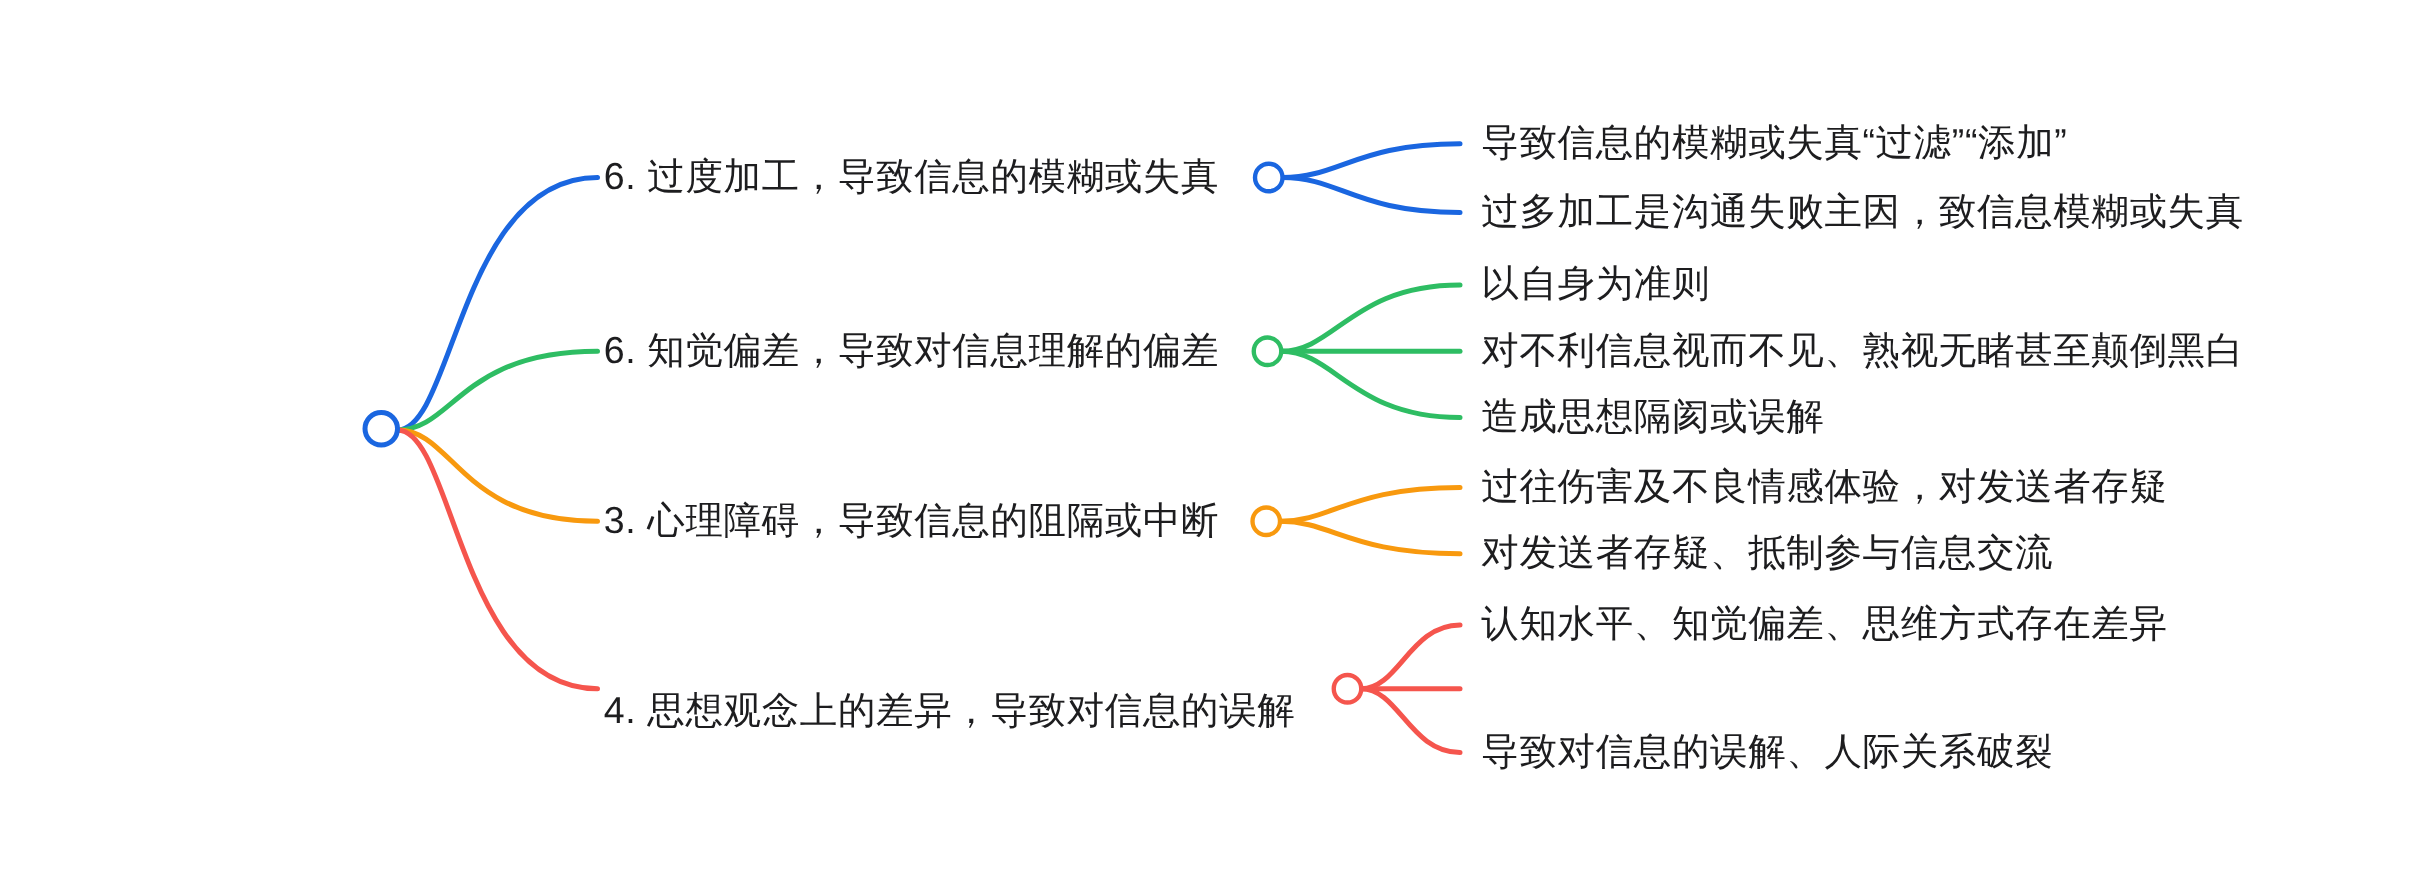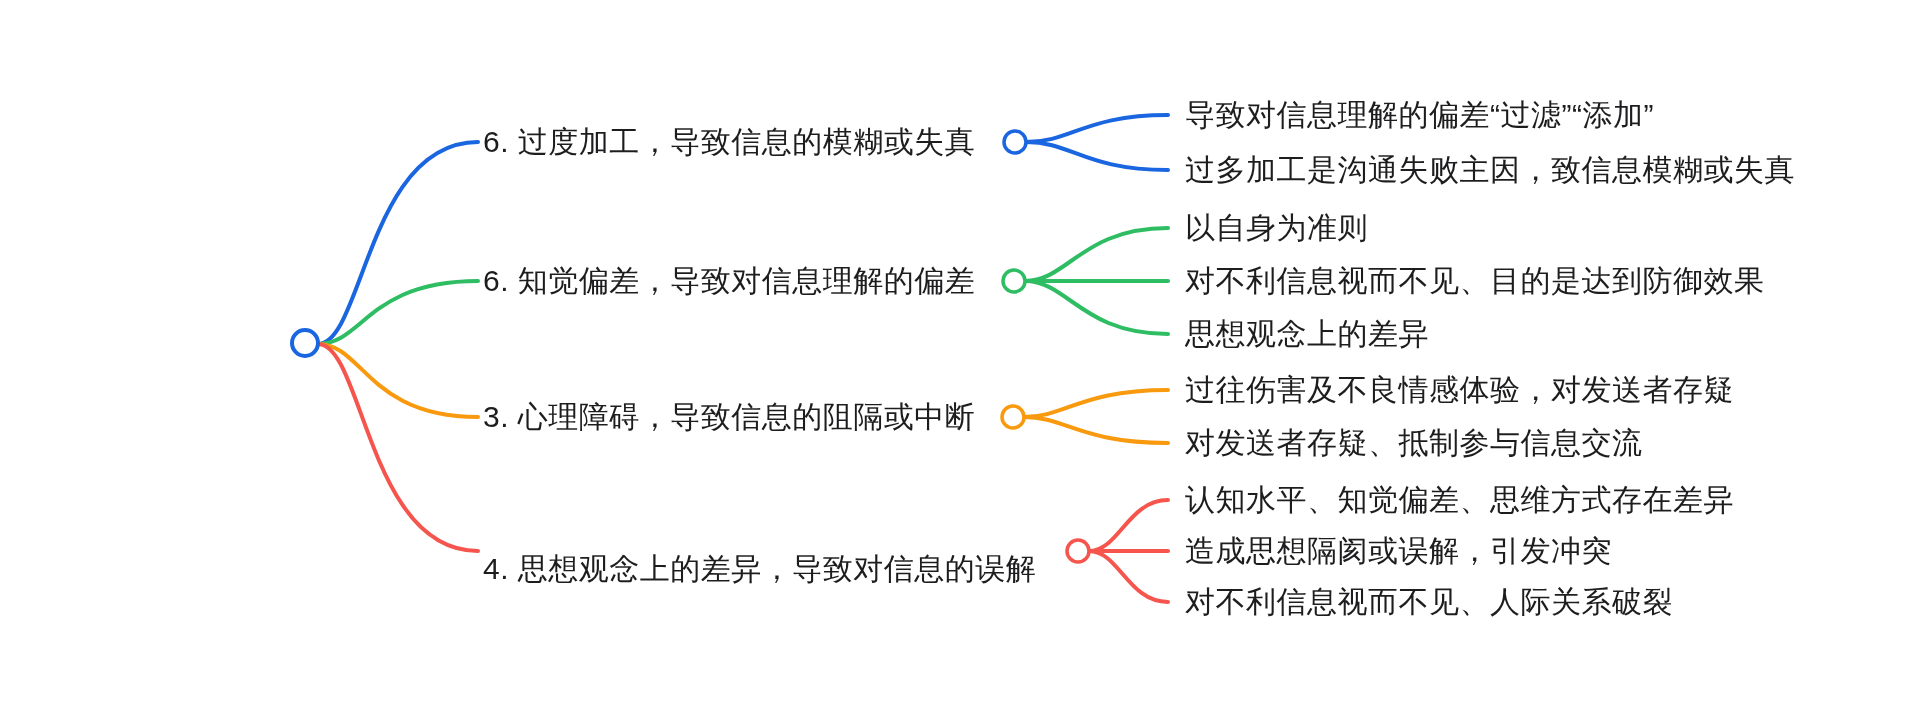--- a/index.html
+++ b/index.html
@@ -57,27 +57,26 @@
     <circle class="dot" cx="1013" cy="417" r="11" stroke="#f8990e"></circle>
     <circle class="dot" cx="1078" cy="551" r="11" stroke="#f5554d"></circle>
   </svg>
 
 
   <div class="node" style="left:483px;top:142px">6. 过度加工，导致信息的模糊或失真</div>
   <div class="node" style="left:483px;top:281px">6. 知觉偏差，导致对信息理解的偏差</div>
   <div class="node" style="left:483px;top:417px">3. 心理障碍，导致信息的阻隔或中断</div>
   <div class="node" style="left:483px;top:569px">4. 思想观念上的差异，导致对信息的误解</div>
 
-  <div class="node" style="left:1185px;top:115px">导致对信息理解的偏差“过滤”“添加”</div>
+  <div class="node" style="left:1185px;top:115px">导致信息的模糊或失真“过滤”“添加”</div>
   <div class="node" style="left:1185px;top:228px">以自身为准则</div>
 
   <div class="node" style="left:1185px;top:170px">过多加工是沟通失败主因，致信息模糊或失真</div>
-  <div class="node" style="left:1185px;top:281px">对不利信息视而不见、目的是达到防御效果</div>
-  <div class="node" style="left:1185px;top:334px">思想观念上的差异</div>
+  <div class="node" style="left:1185px;top:281px">对不利信息视而不见、熟视无睹甚至颠倒黑白</div>
+  <div class="node" style="left:1185px;top:334px">造成思想隔阂或误解</div>
 
   <div class="node" style="left:1185px;top:390px">过往伤害及不良情感体验，对发送者存疑</div>
   <div class="node" style="left:1185px;top:443px">对发送者存疑、抵制参与信息交流</div>
 
   <div class="node" style="left:1185px;top:500px">认知水平、知觉偏差、思维方式存在差异</div>
-  <div class="node" style="left:1185px;top:551px">造成思想隔阂或误解，引发冲突</div>
-  <div class="node" style="left:1185px;top:602px">对不利信息视而不见、人际关系破裂</div>
+  <div class="node" style="left:1185px;top:602px">导致对信息的误解、人际关系破裂</div>
 
 </div>
 
 </body></html>

